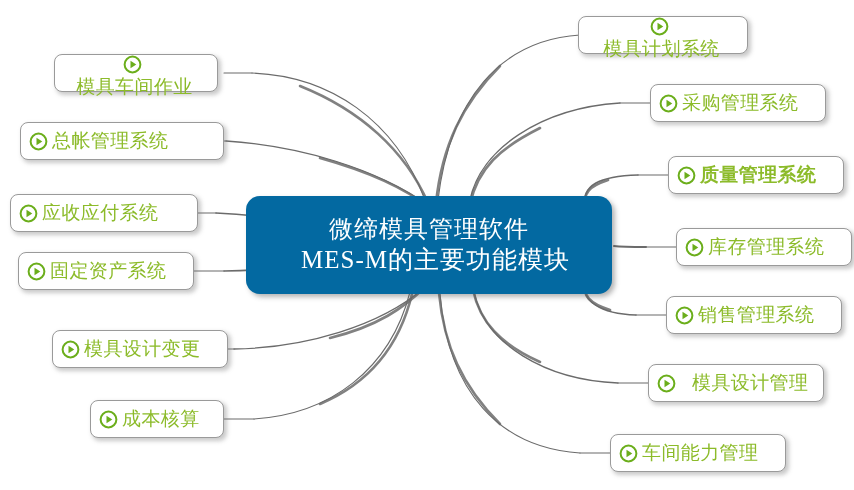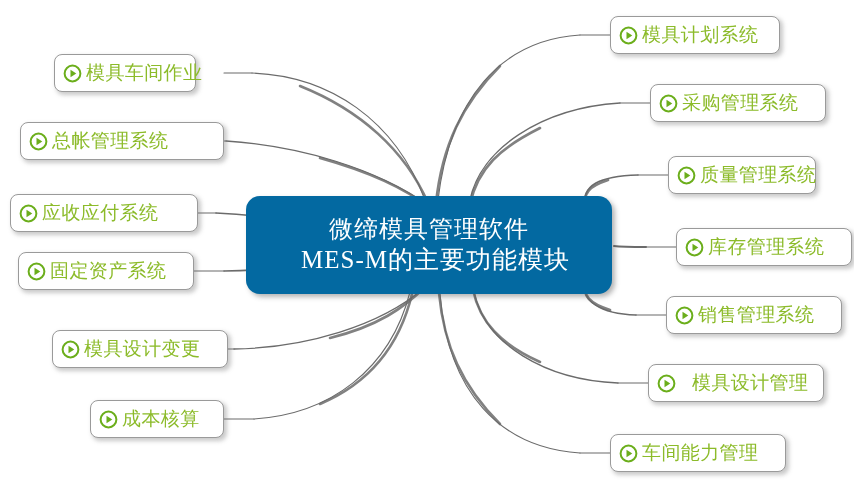--- a/index.html
+++ b/index.html
@@ -132,21 +132,21 @@
       <path d="M580,453 C500,448 448,392 440,294" stroke-width="1.1"></path>
       <path d="M500,424 C462,386 444,346 439,293" stroke-width="2.6" stroke-opacity="0.85"></path>
     </g>
   </svg>
 
   <div class="center-node">
     <div class="center-line">微缔模具管理软件</div>
     <div class="center-line second">MES-M的主要功能模块</div>
   </div>
 
-<div class="leaf" style="left: 54px; top: 54px; width: 142px;">
+<div class="leaf" style="left: 54px; top: 54px; width: 164px; flex-direction: column;">
       <span style="display: flex;">
         <svg class="play-icon" viewBox="0 0 20 20" aria-hidden="true">
           <circle cx="10" cy="10" r="8.3" fill="none" stroke="#6bae1b" stroke-width="2.1"></circle>
           <path d="M7.9 6.1 L14.0 10 L7.9 13.9 Z" fill="#6bae1b"></path>
         </svg>
       </span>
       <span class="leaf-label">模具车间作业</span>
     </div>
     <div class="leaf" style="left: 20px; top: 122px; width: 204px;">
       <span style="display: flex;">
@@ -186,39 +186,39 @@
     </div>
     <div class="leaf" style="left: 90px; top: 400px; width: 134px;">
       <span style="display: flex;">
         <svg class="play-icon" viewBox="0 0 20 20" aria-hidden="true">
           <circle cx="10" cy="10" r="8.3" fill="none" stroke="#6bae1b" stroke-width="2.1"></circle>
           <path d="M7.9 6.1 L14.0 10 L7.9 13.9 Z" fill="#6bae1b"></path>
         </svg>
       </span>
       <span class="leaf-label">成本核算</span>
     </div>
-    <div class="leaf" style="left: 610px; top: 16px; width: 170px;">
+    <div class="leaf" style="left: 578px; top: 16px; width: 170px; flex-direction: column;">
       <span style="display: flex;">
         <svg class="play-icon" viewBox="0 0 20 20" aria-hidden="true">
           <circle cx="10" cy="10" r="8.3" fill="none" stroke="#6bae1b" stroke-width="2.1"></circle>
           <path d="M7.9 6.1 L14.0 10 L7.9 13.9 Z" fill="#6bae1b"></path>
         </svg>
       </span>
       <span class="leaf-label">模具计划系统</span>
     </div>
     <div class="leaf" style="left: 650px; top: 84px; width: 176px;">
       <span style="display: flex;">
         <svg class="play-icon" viewBox="0 0 20 20" aria-hidden="true">
           <circle cx="10" cy="10" r="8.3" fill="none" stroke="#6bae1b" stroke-width="2.1"></circle>
           <path d="M7.9 6.1 L14.0 10 L7.9 13.9 Z" fill="#6bae1b"></path>
         </svg>
       </span>
       <span class="leaf-label">采购管理系统</span>
     </div>
-    <div class="leaf" style="left: 668px; top: 156px; width: 148px;">
+    <div class="leaf" style="left: 668px; top: 156px; width: 176px; font-weight: bold;">
       <span style="display: flex;">
         <svg class="play-icon" viewBox="0 0 20 20" aria-hidden="true">
           <circle cx="10" cy="10" r="8.3" fill="none" stroke="#6bae1b" stroke-width="2.1"></circle>
           <path d="M7.9 6.1 L14.0 10 L7.9 13.9 Z" fill="#6bae1b"></path>
         </svg>
       </span>
       <span class="leaf-label">质量管理系统</span>
     </div>
     <div class="leaf" style="left: 676px; top: 228px; width: 176px;">
       <span style="display: flex;">

